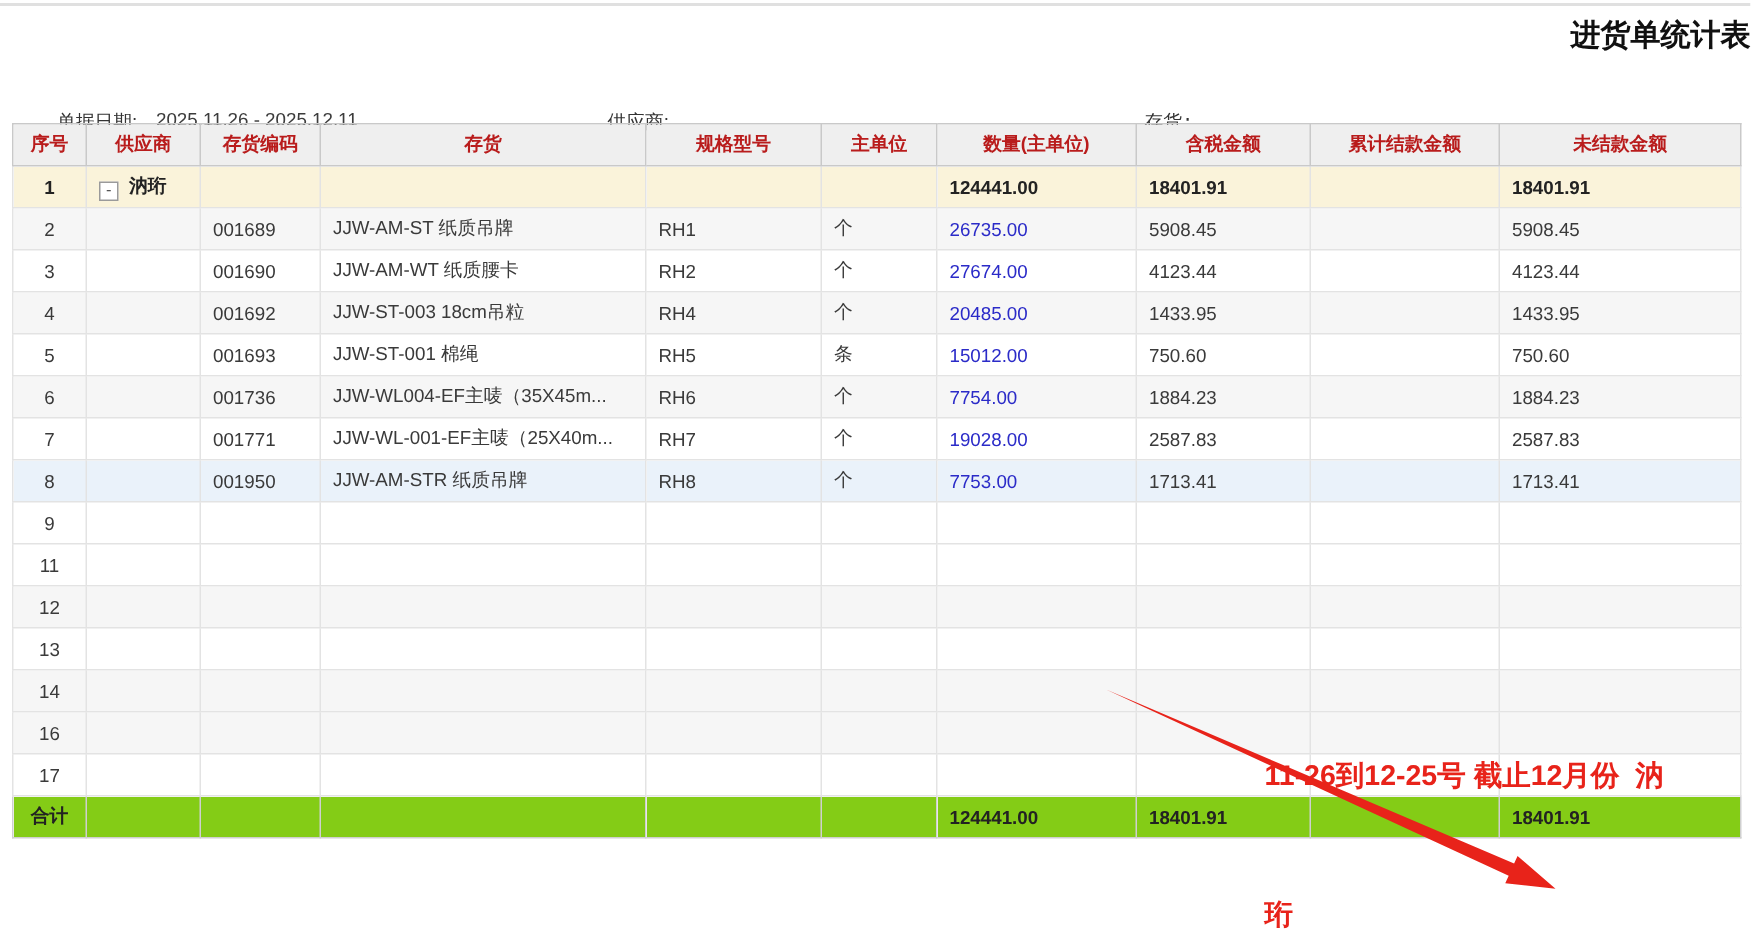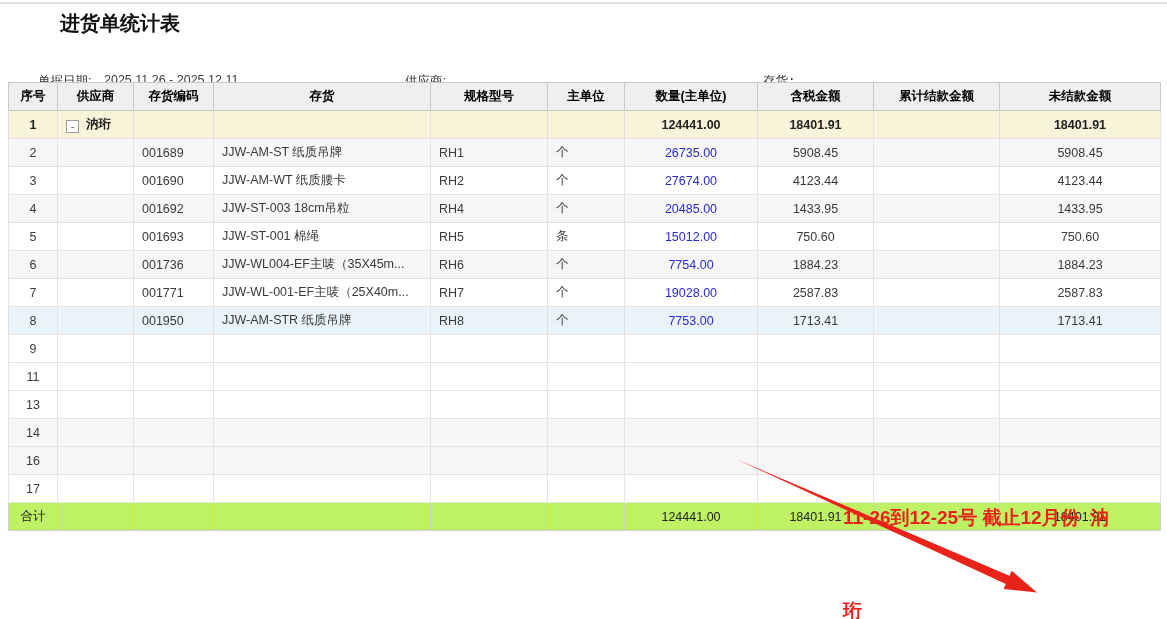--- a/index.html
+++ b/index.html
@@ -9,56 +9,56 @@
     background:#ffffff;
     font-family:"Liberation Sans","DejaVu Sans",sans-serif;
     --accent-blue:#2b2bc8;
     --annotation-red:#e8231a;
     --group-bg:#faf3da;
     --selected-bg:#eaf2fa;
   }
   .topline { position:absolute; top:2px; left:0; right:0; height:2px; background:#e0e0e0; }
   .title {
     position:absolute; top:10px; left:0; right:0; padding-left:60px;
-    text-align:left; font-size:20px; font-weight:bold; color:#101010;
+    text-align:right; font-size:20px; font-weight:bold; color:#101010;
   }
   .filters { position:absolute; top:51px; left:0; right:0; height:18px; font-size:12.5px; color:#333; }
   .filters span { position:absolute; white-space:nowrap;margin-top:22px; }
   .f-date-label { left:38px; }
   .f-date-value { left:104px; color:#3c3c3c; }
   .f-sup-label  { left:405px; }
   .f-stock-label{ left:763px;font-family:Liberation Mono, monospace; }
 
   table.grid {
     position:absolute; left:8px; top:82px;
     border-collapse:collapse; table-layout:fixed;
     font-size:12.5px; color:#3a3a3a;
   }
   col.c0{width:49px} col.c1{width:76px} col.c2{width:80px} col.c3{width:217px}
   col.c4{width:117px} col.c5{width:77px} col.c6{width:133px} col.c7{width:116px}
   col.c8{width:126px} col.c9{width:161px}
 
   .grid th {
     height:28px; background:#efefef; border:1px solid #c9c9c9;
-    font-weight:bold; font-size:12.5px; color:#000000; text-align:center;
+    font-weight:bold; font-size:12.5px; color:#b91c1c; text-align:center;
     padding:0 3px; white-space:nowrap; overflow:hidden;
   }
   .grid td {
     height:28px; border:1px solid #e3e3e3; padding:0 8px;
     white-space:nowrap; overflow:hidden; background:#ffffff;
   }
   .grid tr.alt td { background:#f6f6f6; }
   .grid tr.group td { background:var(--group-bg); font-weight:bold; color:#222; }
   .grid tr.selected td { background:var(--selected-bg); }
   .grid tr.total td {
-    background:#bef264; font-weight:normal; color:#222;
+    background:#84cc16; font-weight:bold; color:#222;
     border-color:#cfcfcf; border-top-color:#bfbfbf;margin-left:40px;
   }
   .grid td.ctr { text-align:center; padding:0 2px; }
-  .grid td.num { text-align:center; }
+  .grid td.num { text-align:left; }
   .grid td.blue { color:var(--accent-blue); }
   .expand-box {
     display:inline-block; width:13px; height:13px; line-height:10px;
     border:1px solid #9a9a9a; background:#fff; text-align:center;
     font-size:11px; font-weight:normal; color:#555;
     margin-right:7px; vertical-align:-2px;
   }
   .annotation {
     position:absolute; left:843px; top:440px;
     font-size:19px; font-weight:bold; color:var(--annotation-red);
@@ -221,20 +221,32 @@
         <td></td>
         <td></td>
         <td></td>
         <td></td>
         <td></td>
         <td></td>
         <td></td>
         <td></td>
         <td></td>
       </tr>
+      <tr class="alt">
+        <td class="ctr">12</td>
+        <td></td>
+        <td></td>
+        <td></td>
+        <td></td>
+        <td></td>
+        <td></td>
+        <td></td>
+        <td></td>
+        <td></td>
+      </tr>
       <tr class="">
         <td class="ctr">13</td>
         <td></td>
         <td></td>
         <td></td>
         <td></td>
         <td></td>
         <td></td>
         <td></td>
         <td></td>

